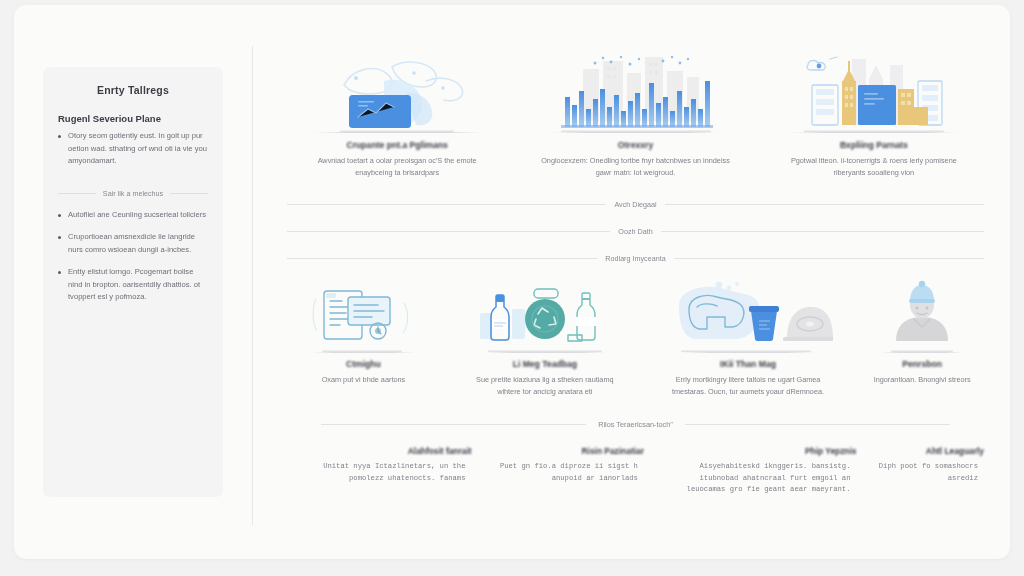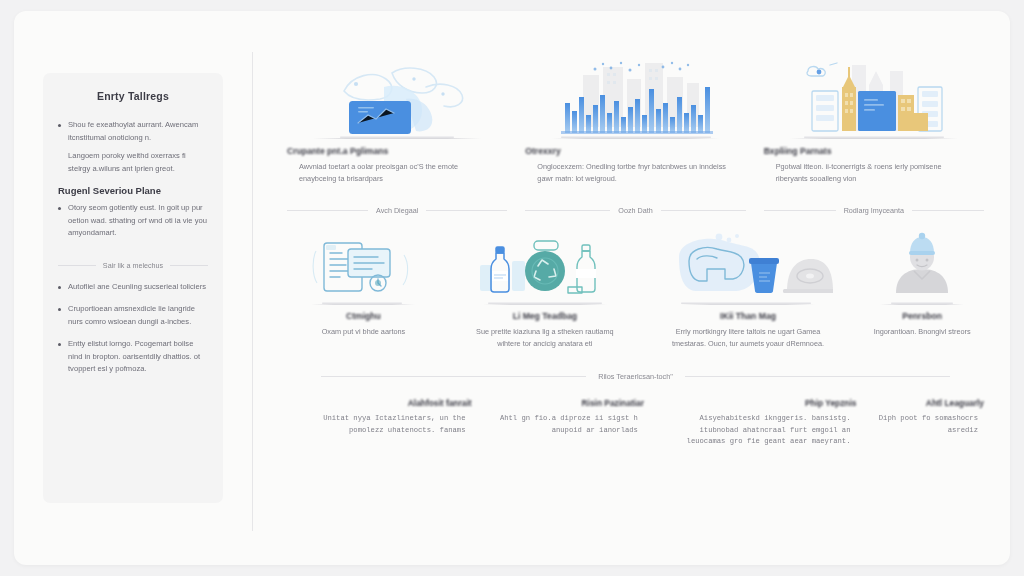--- a/index.html
+++ b/index.html
@@ -13,21 +13,21 @@
   body {
     background: #f2f2f3;
     font-family: "Liberation Sans", sans-serif;
     -webkit-font-smoothing: antialiased;
   }
 
   
   .canvas {
     position: absolute;
     left: 14px;
-    top: 11px;
+    top: 5px;
     width: 996px;
     height: 554px;
     background: #fbfbfa;
     border-radius: 12px;
     box-shadow: 0 1px 4px rgba(0,0,0,0.045);
     overflow: hidden;
   }
 
   .layout {
     position: absolute;
@@ -123,21 +123,21 @@
     padding: 46px 26px 0 34px;
   }
 
   
   .row-1 {
     display: flex;
     gap: 18px;
   }
   .card1 {
     flex: 1;
-    text-align: left;
+    text-align: center;
   }
   .illo {
     height: 82px;
     position: relative;
     margin-bottom: 7px;
   }
   .illo-base {
     position: absolute;
     left: 12%;
     right: 12%;
@@ -159,20 +159,21 @@
     color: #81818a;
     padding: 0 12px;
     filter: blur(0.75px);
   }
 
   
   .div-row {
     display: flex;
     gap: 18px;
     margin: 22px 0 16px 0;
+    flex-direction: column;
   }
   .div-cell {
     flex: 1;
     display: flex;
     align-items: center;
     gap: 8px;
   }
   .div-cell .ln { flex: 1; height: 1px; background: #e2e2e5; }
   .div-cell .lbl {
     font-size: 7.2px;
@@ -256,27 +257,20 @@
 <body>
 
 <div class="canvas">
   <div class="layout">
 
     <aside class="sidebar-col">
       <div class="sidebar-panel">
 
         <div class="sb-title">Enrty Tallregs</div>
 
-        <div class="sb-bullet">
-          <span class="sb-dot"></span>
-          <div class="sb-text">
-            <span>Shou fe exeathoylat aurrant. Awencam itcnstitumal onoticiong  n.</span>
-            <span class="run2">Langoem poroky weithd oxerraxs fi stelrgy a.wiluns ant lprien greot.</span>
-          </div>
-        </div>
 
         <div class="sb-sub">Rugenl Severiou Plane</div>
 
         <div class="sb-bullet">
           <span class="sb-dot"></span>
           <div class="sb-text">Otory seom gotiently eust. In goit up pur oetion wad. sthating orf wnd oti ia vie you amyondamart.</div>
         </div>
 
         <div class="sb-divider">
           <span class="ln"></span>
@@ -638,21 +632,21 @@
         <span class="ln"></span>
       </section>
 
       <section class="row-3">
         <div class="col3 w1">
           <div class="t3-title">Alahfosit fanrait</div>
           <div class="t3-desc">Unitat nyya Ictazlinetars, un the pomolezz uhatenocts. fanams</div>
         </div>
         <div class="col3 w2">
           <div class="t3-title">Risin Pazinatiar</div>
-          <div class="t3-desc">Ahtl gn fio.a diproze ii sigst h anupoid ar ianorlads</div>
+          <div class="t3-desc">Puet gn fio.a diproze ii sigst h anupoid ar ianorlads</div>
         </div>
         <div class="col3 w3">
           <div class="t3-title">Phip Yepznis</div>
           <div class="t3-desc">Aisyehabiteskd iknggeris. bansistg. itubnobad ahatncraal furt emgoil an leuocamas gro fie geant aear maeyrant.</div>
         </div>
         <div class="col3 w4">
           <div class="t3-title">Ahtl Leaguarly</div>
           <div class="t3-desc">Diph poot fo somashocrs asrediz</div>
         </div>
       </section>

